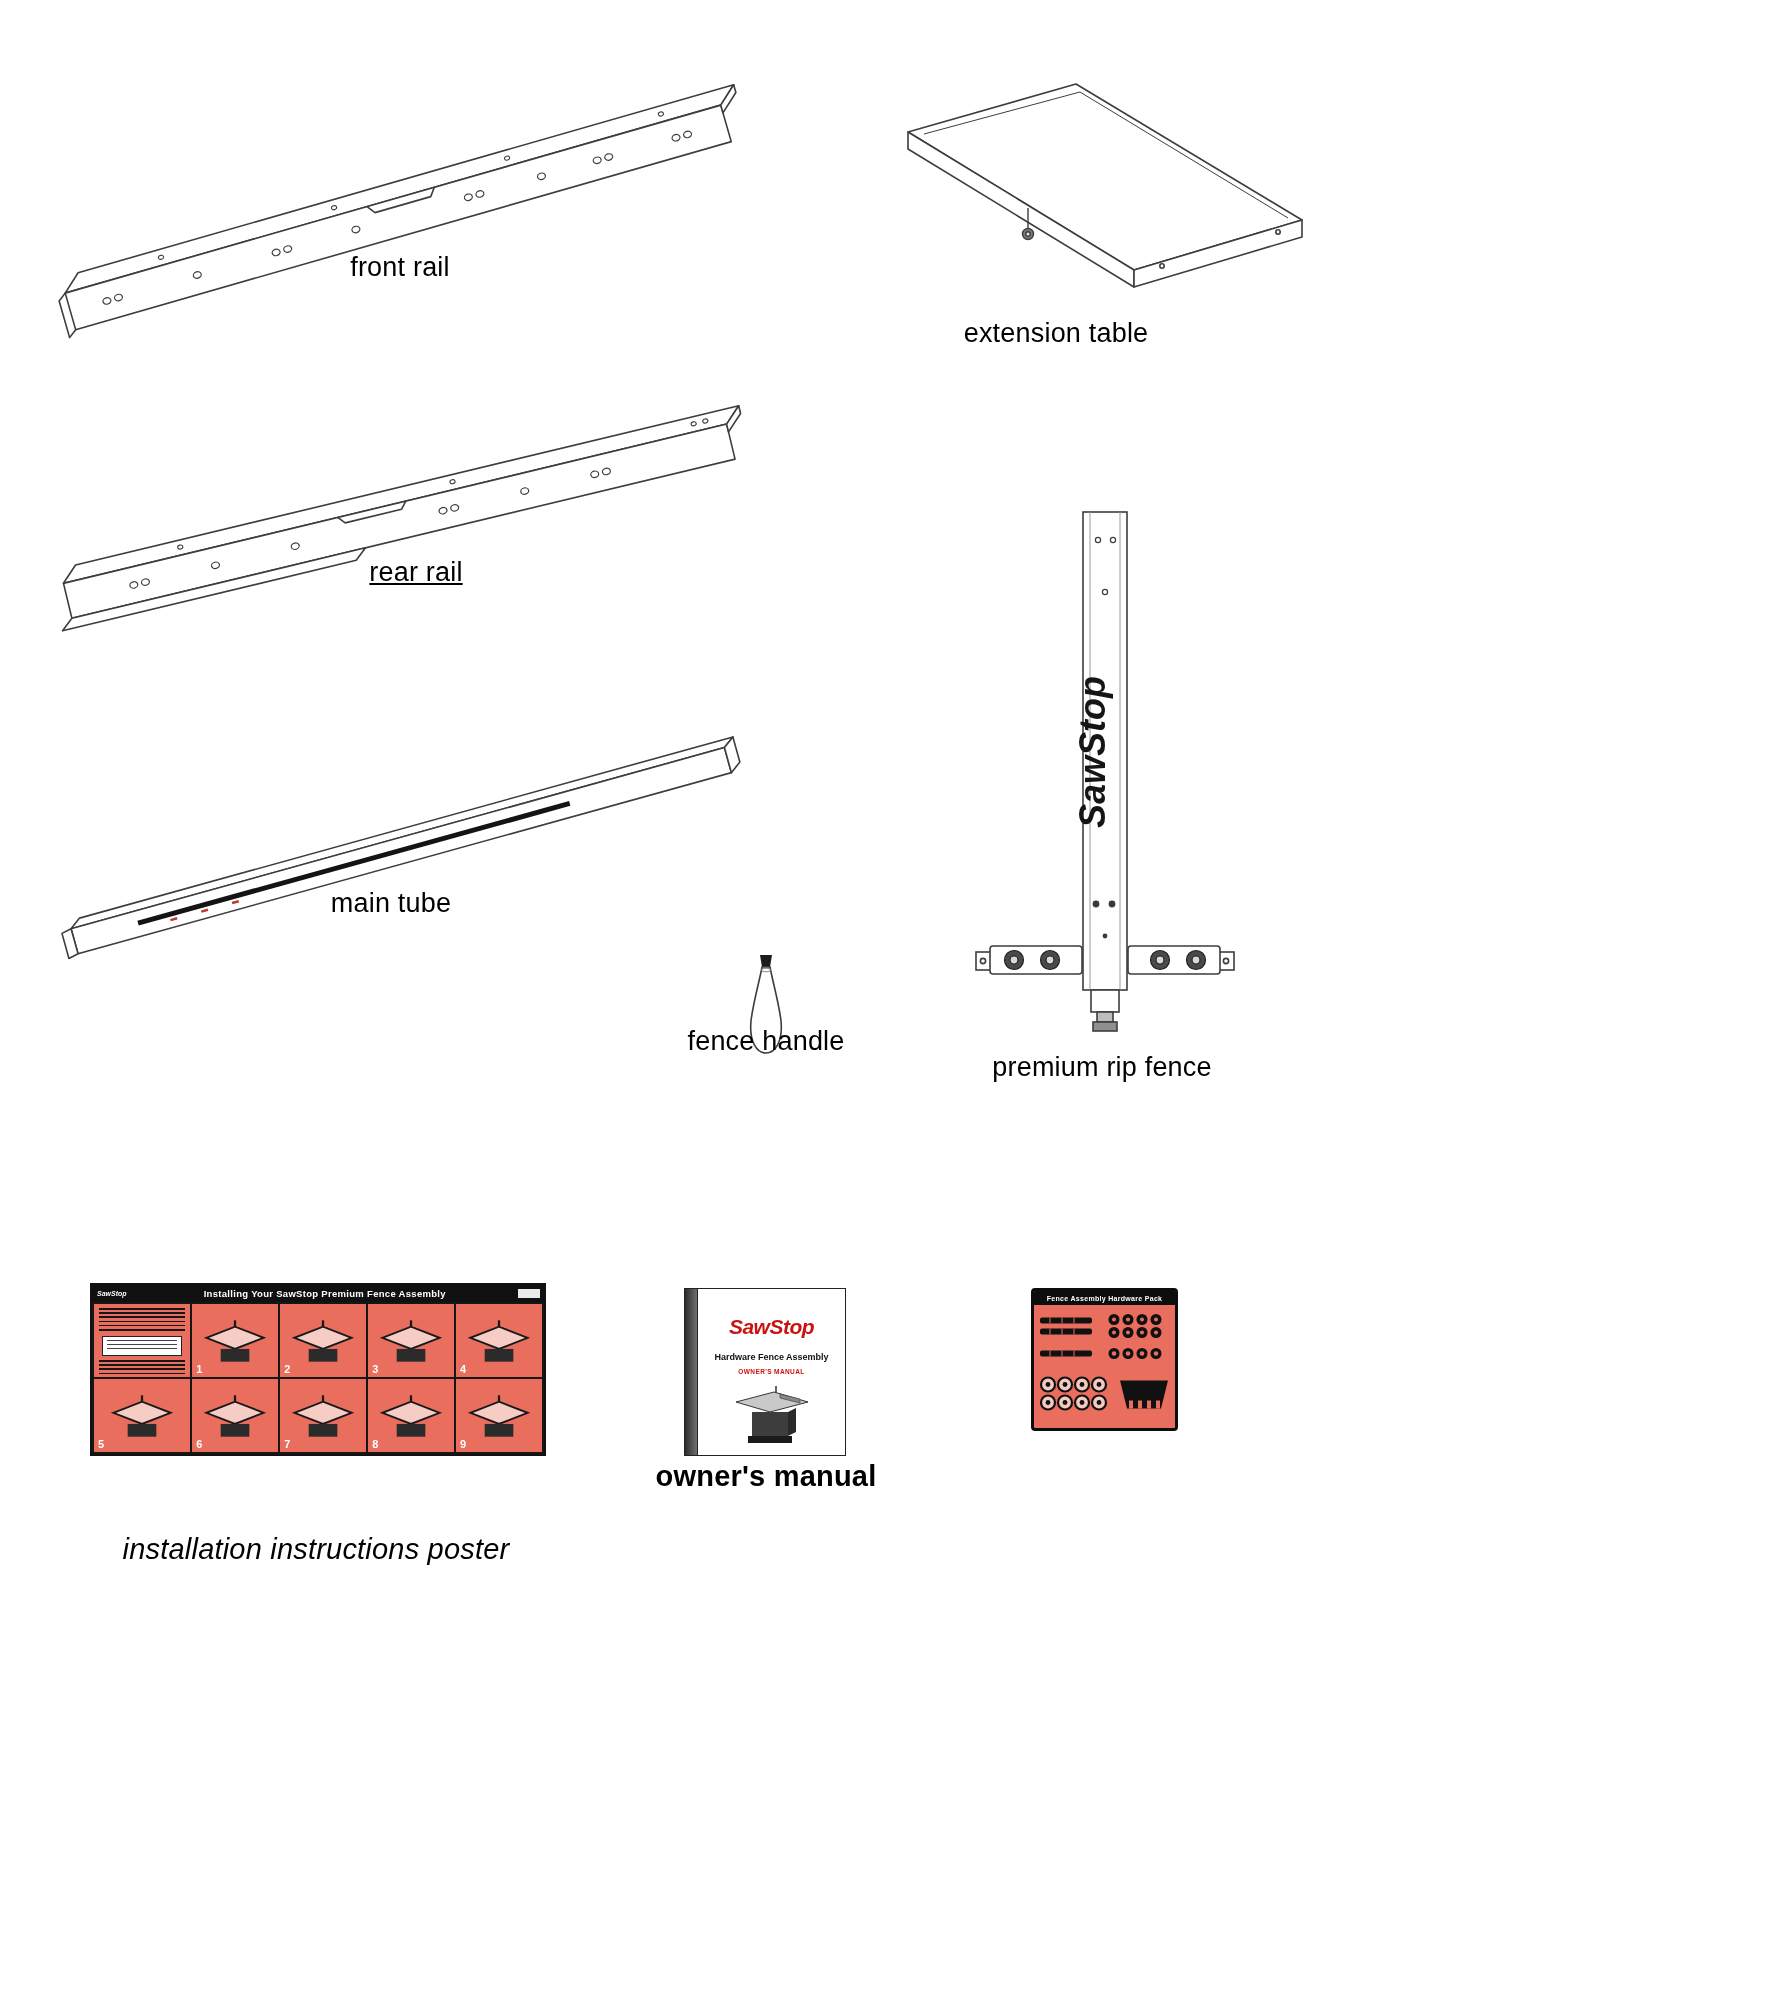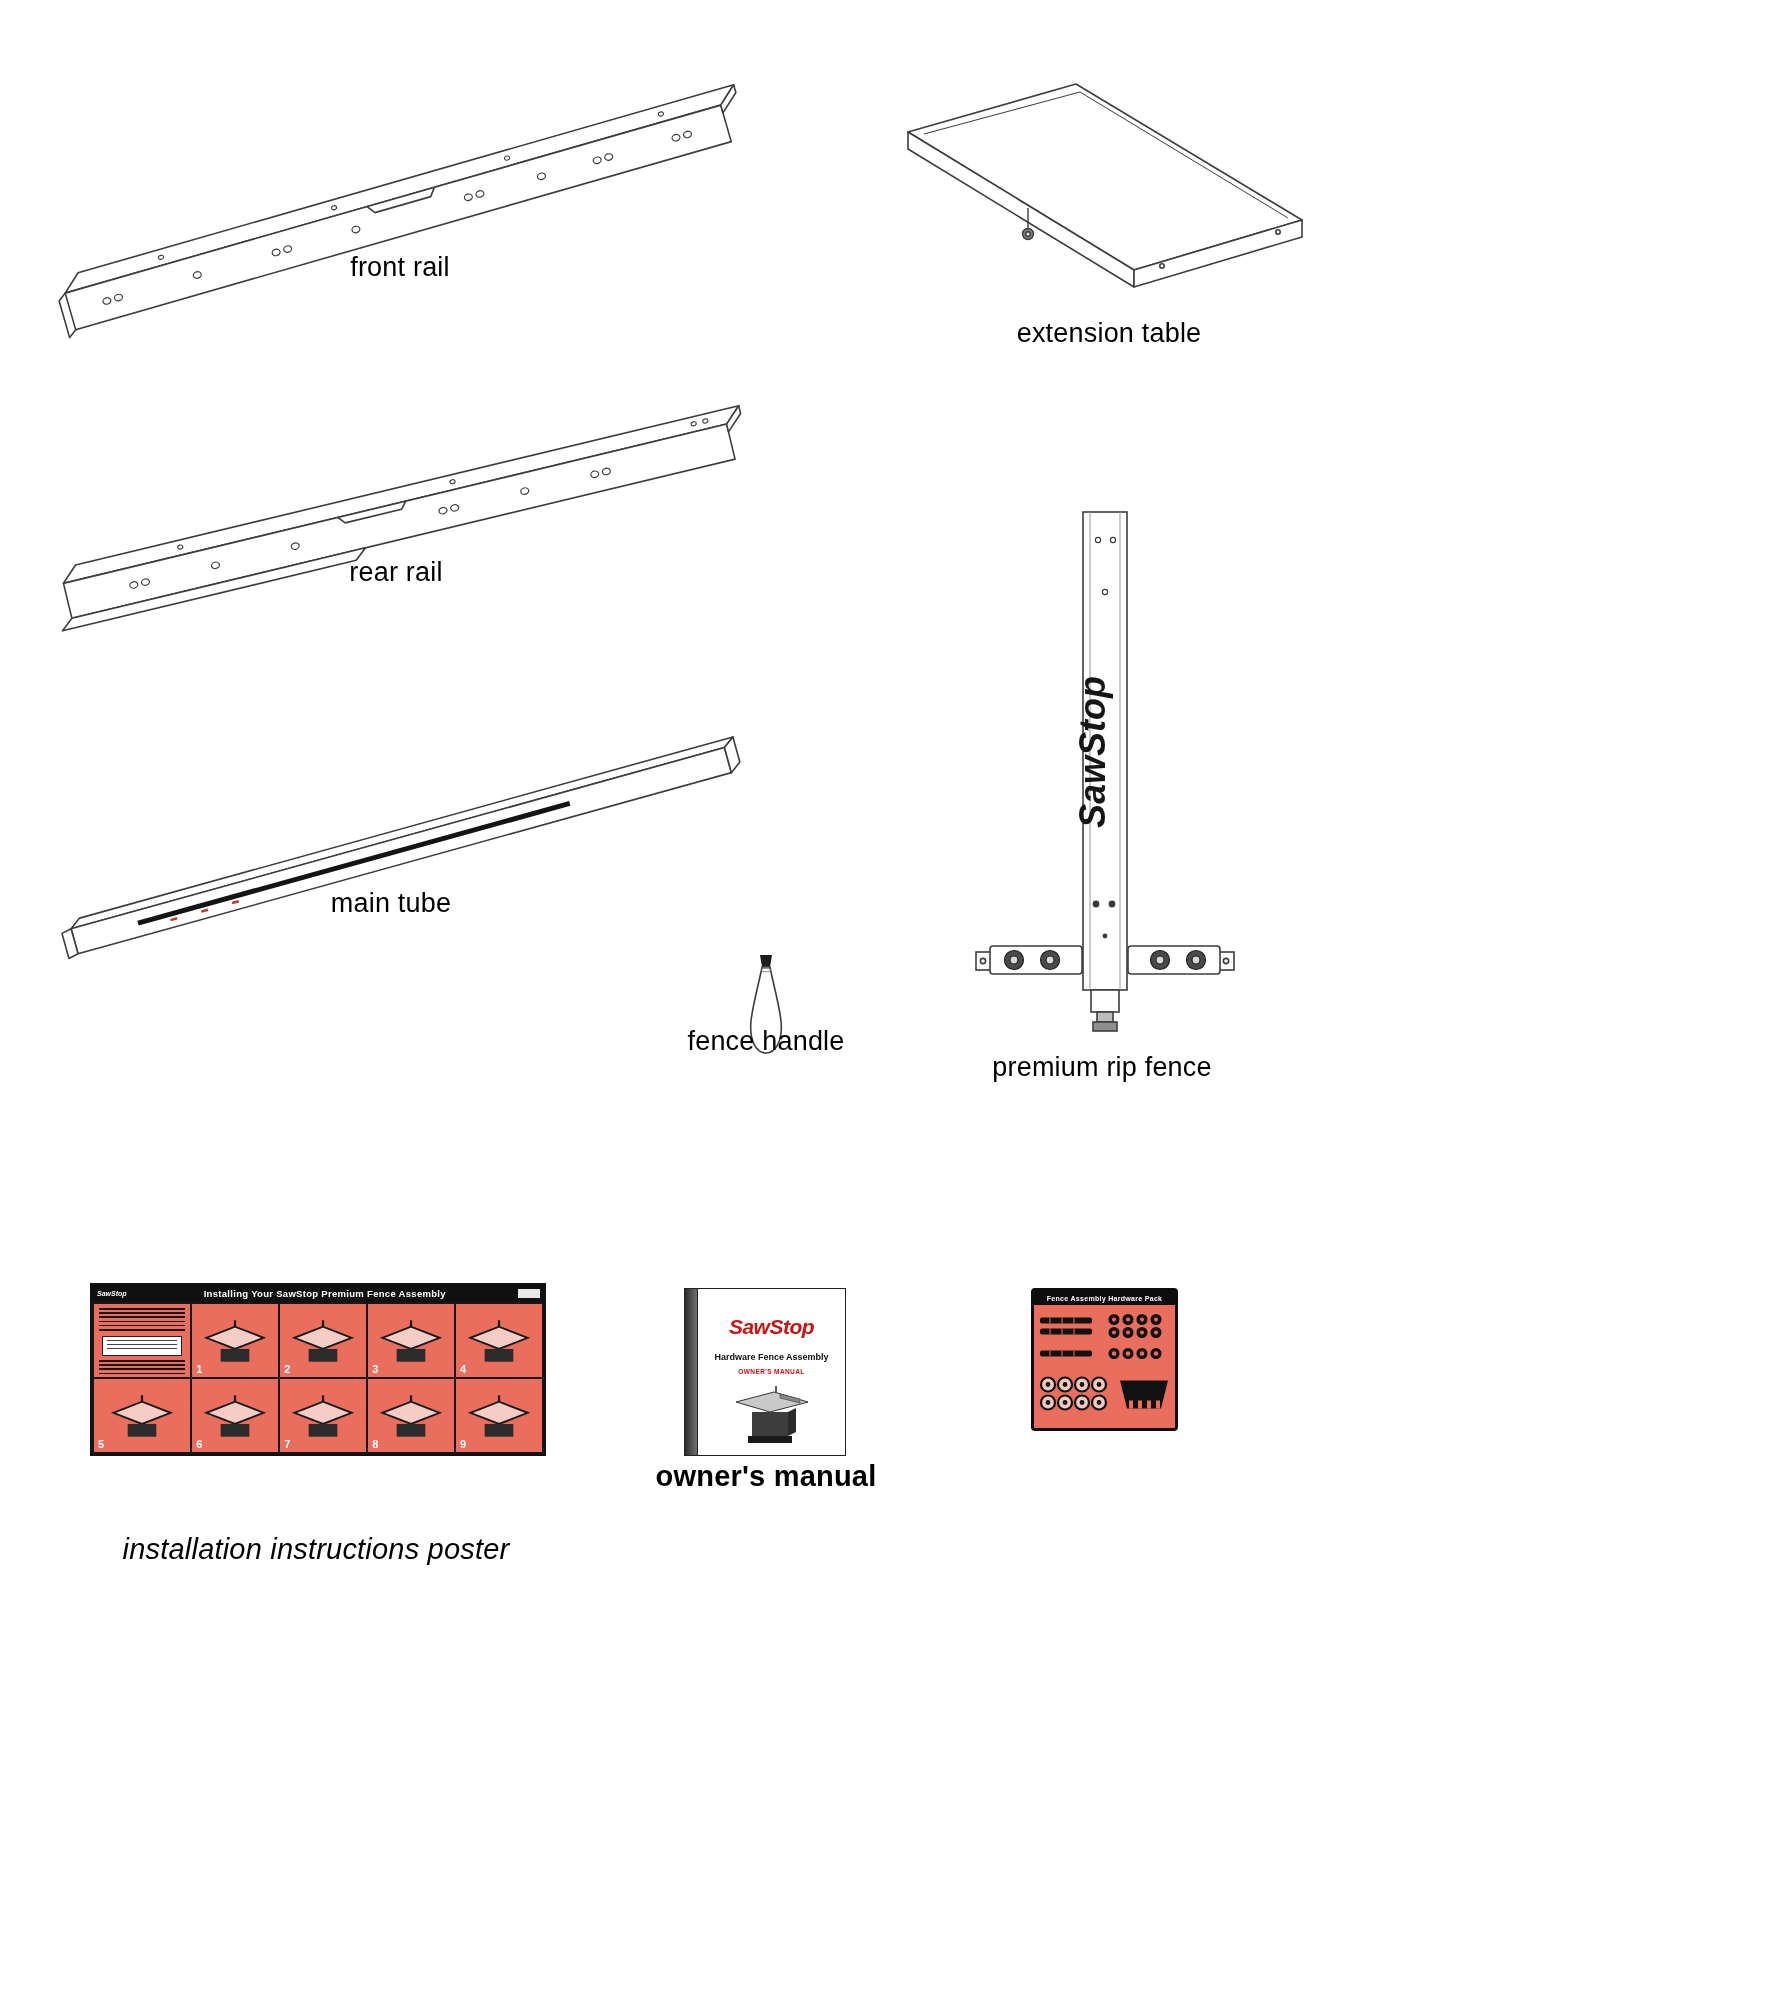--- a/index.html
+++ b/index.html
@@ -118,21 +118,21 @@
         <circle cx="282" cy="196" r="2.2"></circle>
         <circle cx="398" cy="162" r="2.2"></circle>
       </g>
       <g stroke="#3d3d3d" stroke-width="1.4">
         <line x1="148" y1="138" x2="148" y2="158"></line>
         <circle cx="148" cy="164" r="5.5" fill="#7a7a7a"></circle>
         <circle cx="148" cy="164" r="2.2" fill="#e8e8e8"></circle>
       </g>
     </svg>
   </div>
-  <div class="label" style="left:1109px; top:318px;">extension table</div>
+  <div class="label" style="left:1056px; top:318px;">extension table</div>
 
   <div class="part" style="left:40px; top:385px; width:720px; height:250px;">
     <svg viewBox="0 0 720 250">
       <g transform="rotate(-13.5 360 135)" fill="#fff" stroke="#3d3d3d" stroke-width="1.6" stroke-linejoin="round">
         <polygon points="18,118 700,118 716,103 34,103"></polygon>
         <rect x="18" y="118" width="682" height="36"></rect>
         <polygon points="18,154 320,154 308,164 6,164"></polygon>
         <polygon points="700,118 716,103 716,111 700,126"></polygon>
         <polyline points="300,118 306,125 364,125 370,118" fill="none"></polyline>
         <g fill="#fff" stroke-width="1.1">
@@ -148,21 +148,21 @@
           <ellipse cx="252" cy="136" rx="4" ry="3.2"></ellipse>
           <ellipse cx="404" cy="136" rx="4" ry="3.2"></ellipse>
             <ellipse cx="416" cy="136" rx="4" ry="3.2"></ellipse>
           <ellipse cx="488" cy="136" rx="4" ry="3.2"></ellipse>
           <ellipse cx="560" cy="136" rx="4" ry="3.2"></ellipse>
             <ellipse cx="572" cy="136" rx="4" ry="3.2"></ellipse>
         </g>
       </g>
     </svg>
   </div>
-  <div class="label" style="left:396px; top:557px;">rear rail</div>
+  <div class="label" style="left:416px; top:557px;text-decoration:underline;">rear rail</div>
 
   <div class="part" style="left:40px; top:730px; width:720px; height:240px;">
     <svg viewBox="0 0 720 240">
       <g transform="rotate(-15.5 360 120)" stroke-linejoin="round">
         <g fill="#fff" stroke="#3d3d3d" stroke-width="1.6">
           <polygon points="22,108 700,108 711,100 33,100"></polygon>
           <rect x="22" y="108" width="678" height="26"></rect>
           <polygon points="700,108 711,100 711,126 700,134"></polygon>
           <polygon points="12,110 22,108 22,134 12,136"></polygon>
         </g>

